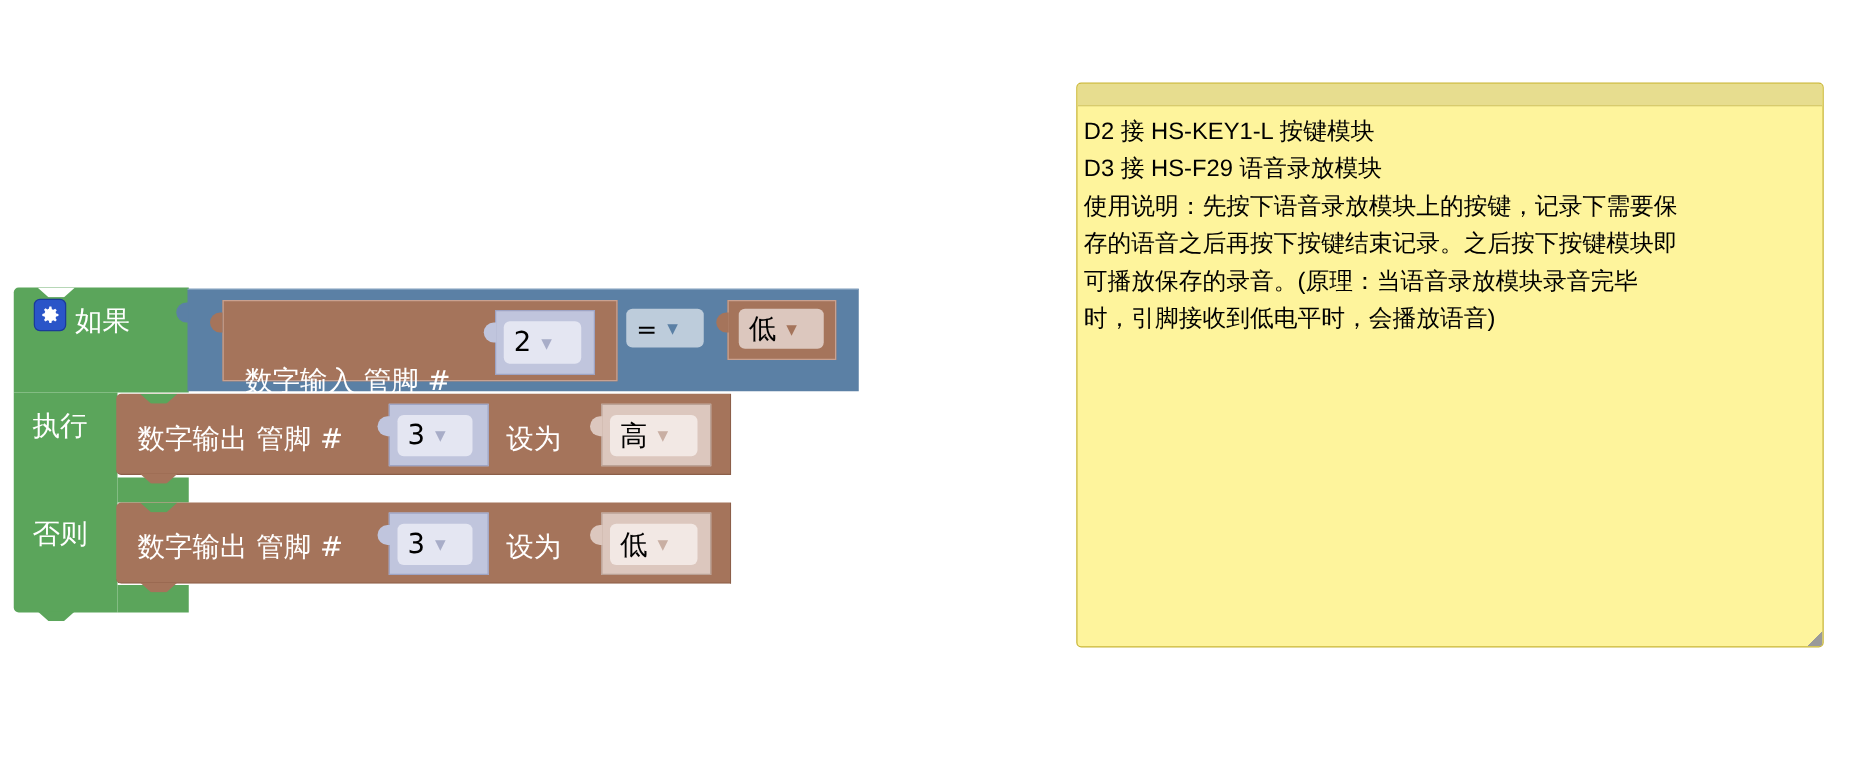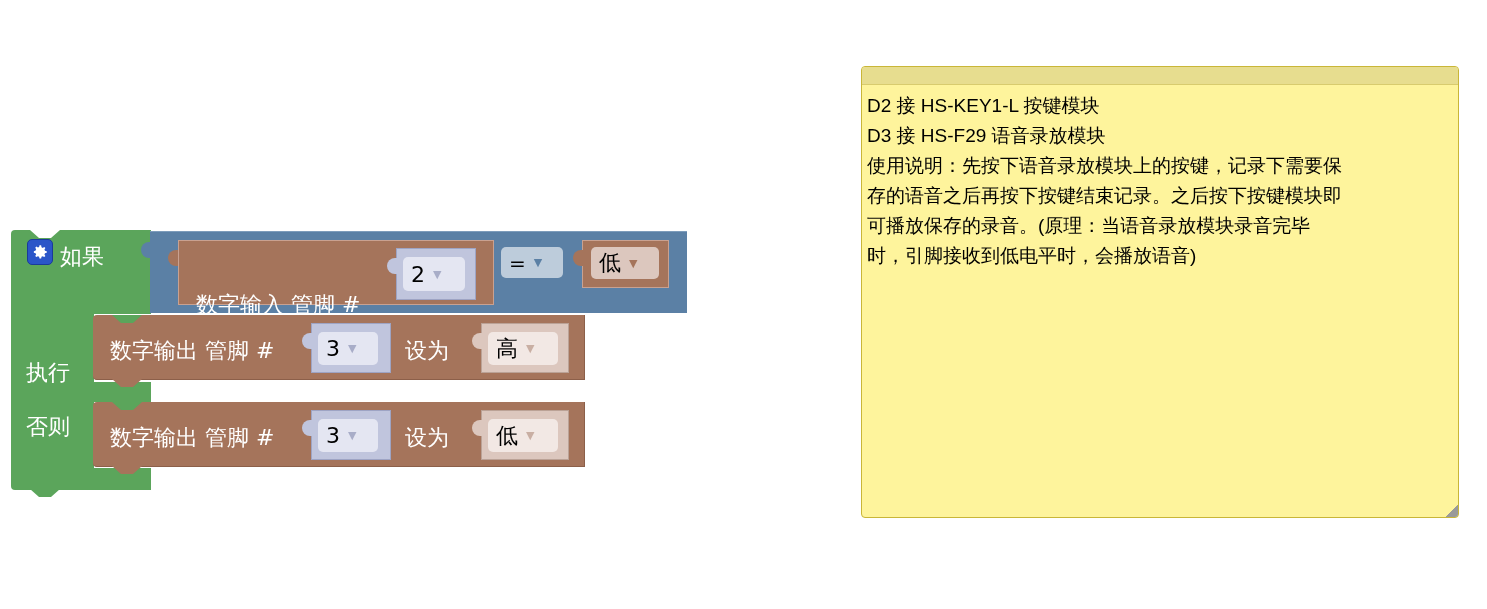--- a/index.html
+++ b/index.html
@@ -38,21 +38,21 @@
   <div class="abs green" style="left:94px;top:468px;width:57px;height:22px;"></div>
   <div class="notch green" style="left:30px;top:489px;"></div>
   <div class="notch" style="left:30px;top:230px;background:#fff;"></div>
 
   <div class="abs" style="left:27px;top:239px;width:26px;height:26px;background:#2a55c8;border-radius:5px;border:1px solid #1a3a9a;box-sizing:border-box;display:flex;align-items:center;justify-content:center;">
     <svg width="18" height="18" viewBox="0 0 24 24">
       <path fill="#fff" d="M12 8.5a3.5 3.5 0 1 0 0 7 3.5 3.5 0 0 0 0-7zm9 4.6v-2.2l-2.4-.5a7 7 0 0 0-.7-1.6l1.3-2-1.6-1.6-2 1.3a7 7 0 0 0-1.6-.7L13.5 3h-2.2l-.5 2.4a7 7 0 0 0-1.6.7l-2-1.3-1.6 1.6 1.3 2a7 7 0 0 0-.7 1.6L3.8 10.9v2.2l2.4.5c.2.6.4 1.1.7 1.6l-1.3 2 1.6 1.6 2-1.3c.5.3 1 .5 1.6.7l.5 2.4h2.2l.5-2.4a7 7 0 0 0 1.6-.7l2 1.3 1.6-1.6-1.3-2c.3-.5.5-1 .7-1.6z"></path>
     </svg>
   </div>
   <span class="abs txt-w" style="left:60px;top:242px;">如果</span>
-  <span class="abs txt-w" style="left:26px;top:326px;margin-top:32px;">执行</span>
+  <span class="abs txt-w" style="left:26px;top:326px;">执行</span>
   <span class="abs txt-w" style="left:26px;top:412px;">否则</span>
 
   <div class="abs blue" style="left:150px;top:231px;width:537px;height:82px;border-top:1px solid #7d9cbb;box-sizing:border-box;"></div>
   <div class="tab blue" style="left:141px;top:242px;"></div>
 
   <div class="abs brown" style="left:178px;top:240px;width:316px;height:65px;border:1px solid #c9a190;box-sizing:border-box;"></div>
   <div class="tab brown" style="left:168px;top:250px;"></div>
   <span class="abs txt-w" style="left:196px;top:262px;margin-top:28px;">数字输入 管脚 #</span>
   <div class="abs pin-slot" style="left:396px;top:248px;width:80px;height:52px;box-sizing:border-box;"></div>
   <div class="tab pin-slot" style="left:387px;top:258px;border:none;"></div>

